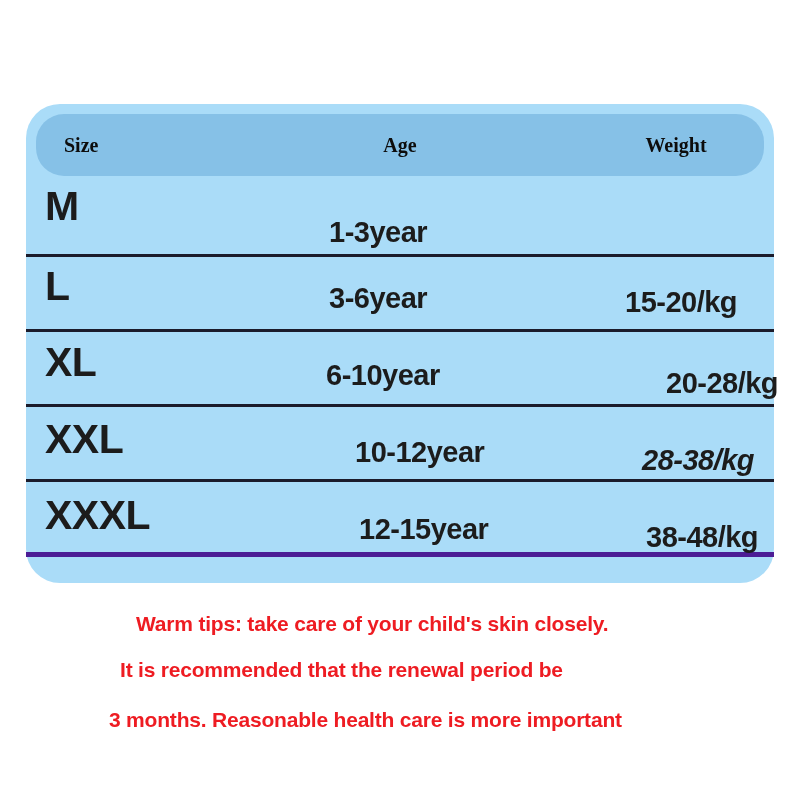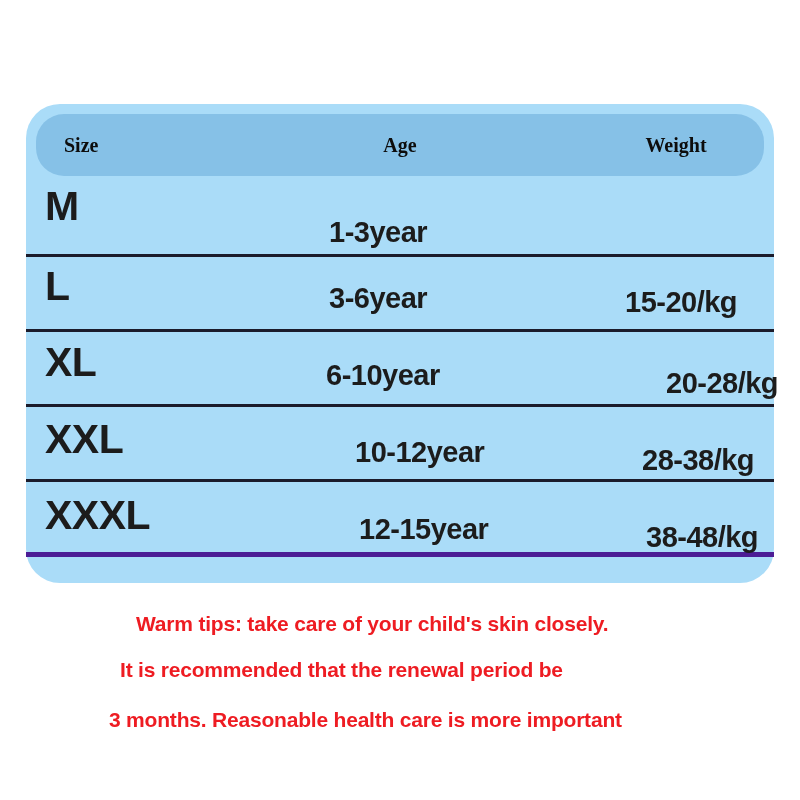--- a/index.html
+++ b/index.html
@@ -99,21 +99,21 @@
   .r1 .cell-size   { top: 6px; }
   .r1 .cell-age    { left: 303px; top: 25px; }
   .r1 .cell-weight { left: 599px; top: 29px; }
 
   .r2 .cell-size   { top: 7px; }
   .r2 .cell-age    { left: 300px; top: 27px; text-align: right; }
   .r2 .cell-weight { left: 640px; top: 35px; }
 
   .r3 .cell-size   { top: 9px; }
   .r3 .cell-age    { left: 297px; top: 29px; margin-left: 32px; }
-  .r3 .cell-weight { left: 616px; top: 37px; }
+  .r3 .cell-weight { left: 616px; top: 37px; font-style: italic; }
 
   .r4 .cell-size   { top: 10px; }
   .r4 .cell-age    { left: 297px; top: 31px; margin-left: 36px; }
   .r4 .cell-weight { left: 620px; top: 39px; }
 
   
   #tips-block {
     position: absolute;
     left: 0;
     top: 612px;

